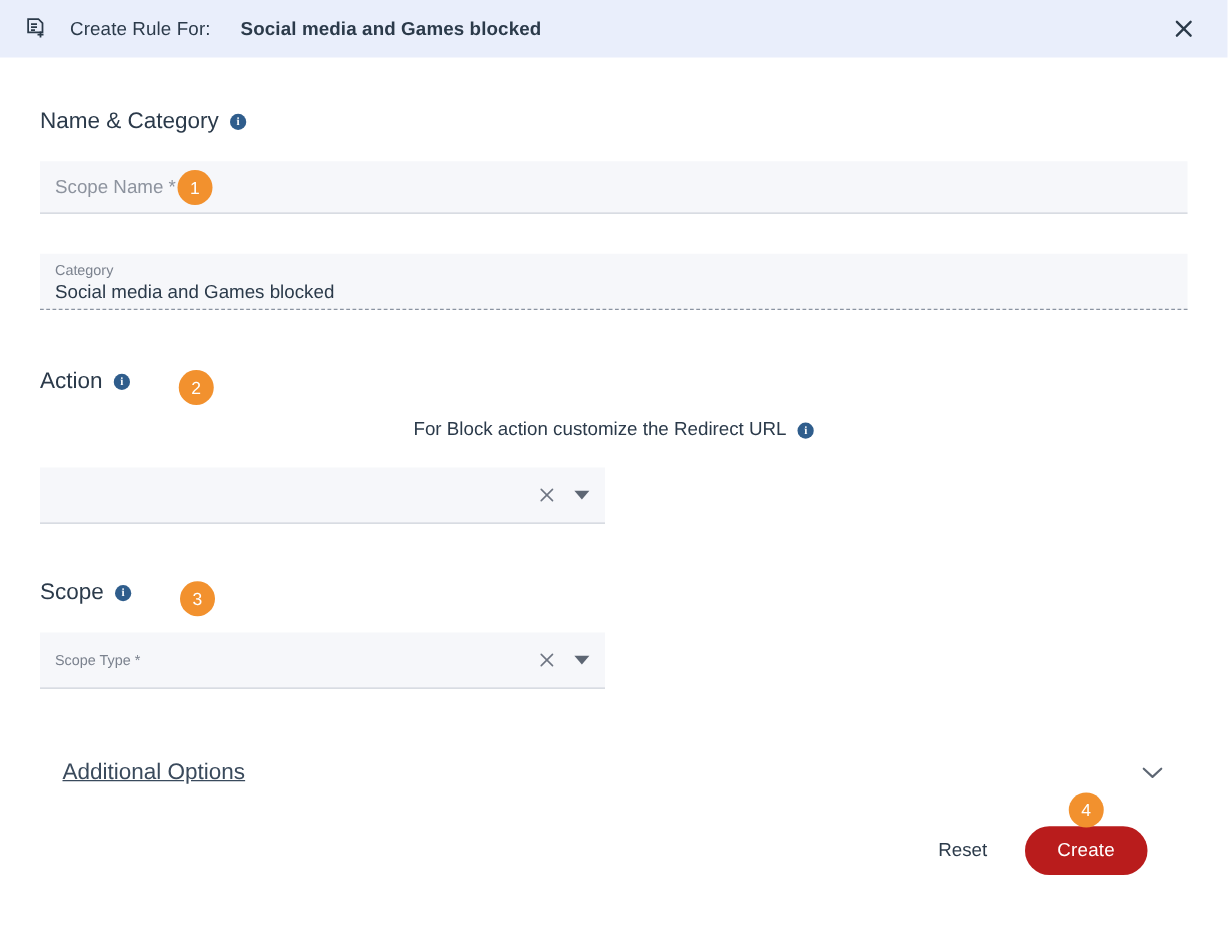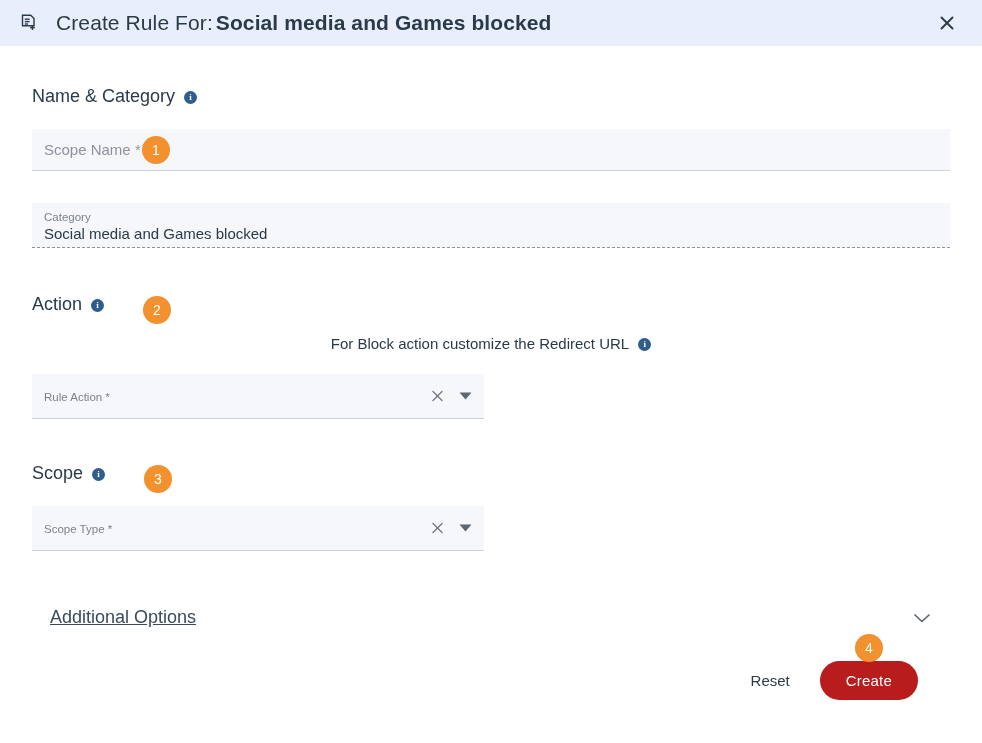--- a/index.html
+++ b/index.html
@@ -30,26 +30,26 @@
     width: 22px;
     height: 22px;
     flex: 0 0 auto;
     margin-right: 16px;
     display: flex;
     align-items: center;
     justify-content: center;
     color: #2b3a4a;
   }
   .header-title {
-    font-size: 21px;
+    font-size: 15px;
     color: #2b3a4a;
     letter-spacing: .1px;
     white-space: nowrap;
     display: flex;
-    gap: 3px;
+    gap: 24px;
     align-items: baseline;
   }
   .header-title .t-prefix { font-weight: 400; }
   .header-title .t-name { font-weight: 700; }
   .close-btn {
     position: absolute;
     right: 20px;
     top: 50%;
     transform: translateY(-50%);
     width: 30px;
@@ -288,21 +288,20 @@
 
     <div class="hint-text">
       <span>For Block action customize the Redirect URL</span>
       <span class="info-icon">i</span>
     </div>
 
     <div style="height:22px;"></div>
 
     <div class="row-two">
       <div class="field filled" style="width:452px;">
-        <span class="field-floating-label">Rule Action *</span>
         <span class="field-adornments">
           <span class="adorn">
             <svg width="15" height="15" viewBox="0 0 15 15" fill="none" stroke="currentColor" stroke-width="1.3" stroke-linecap="round">
               <line x1="3" y1="3" x2="12" y2="12"></line>
               <line x1="12" y1="3" x2="3" y2="12"></line>
             </svg>
           </span>
           <span class="adorn">
             <svg width="13" height="9" viewBox="0 0 13 9">
                 <polygon points="0.5,1 12.5,1 6.5,8" fill="#5d6673"></polygon>

